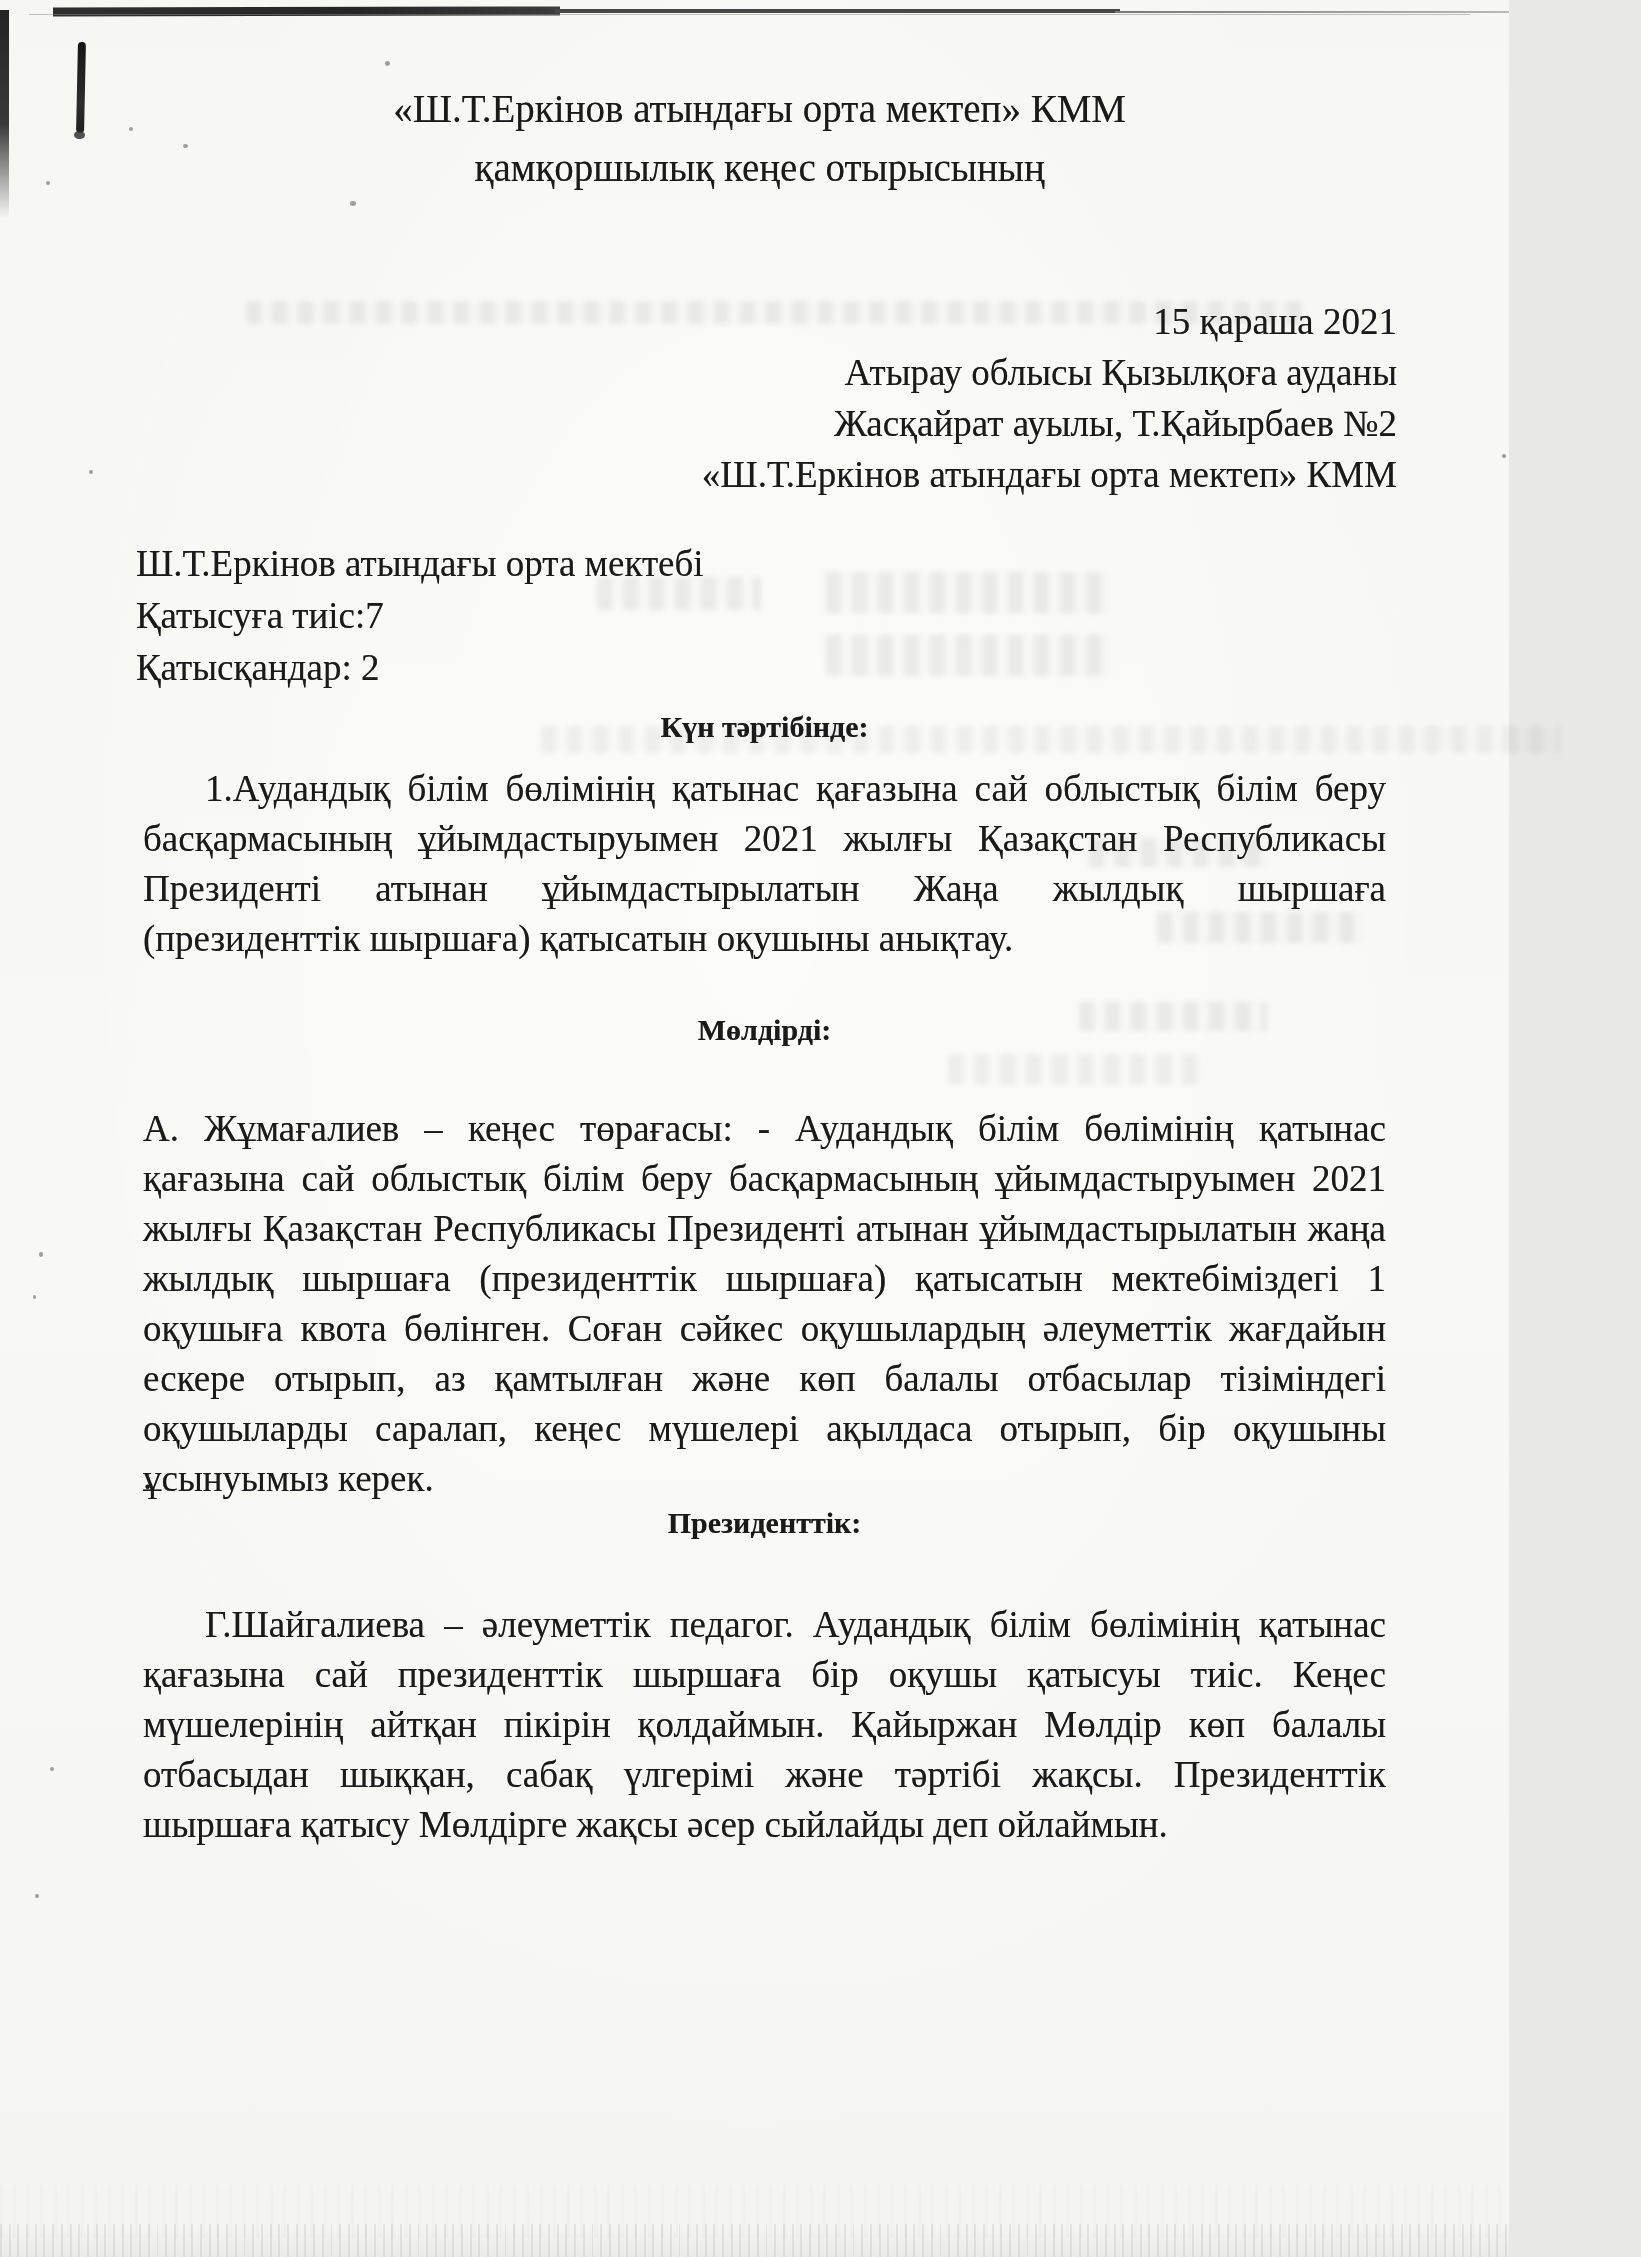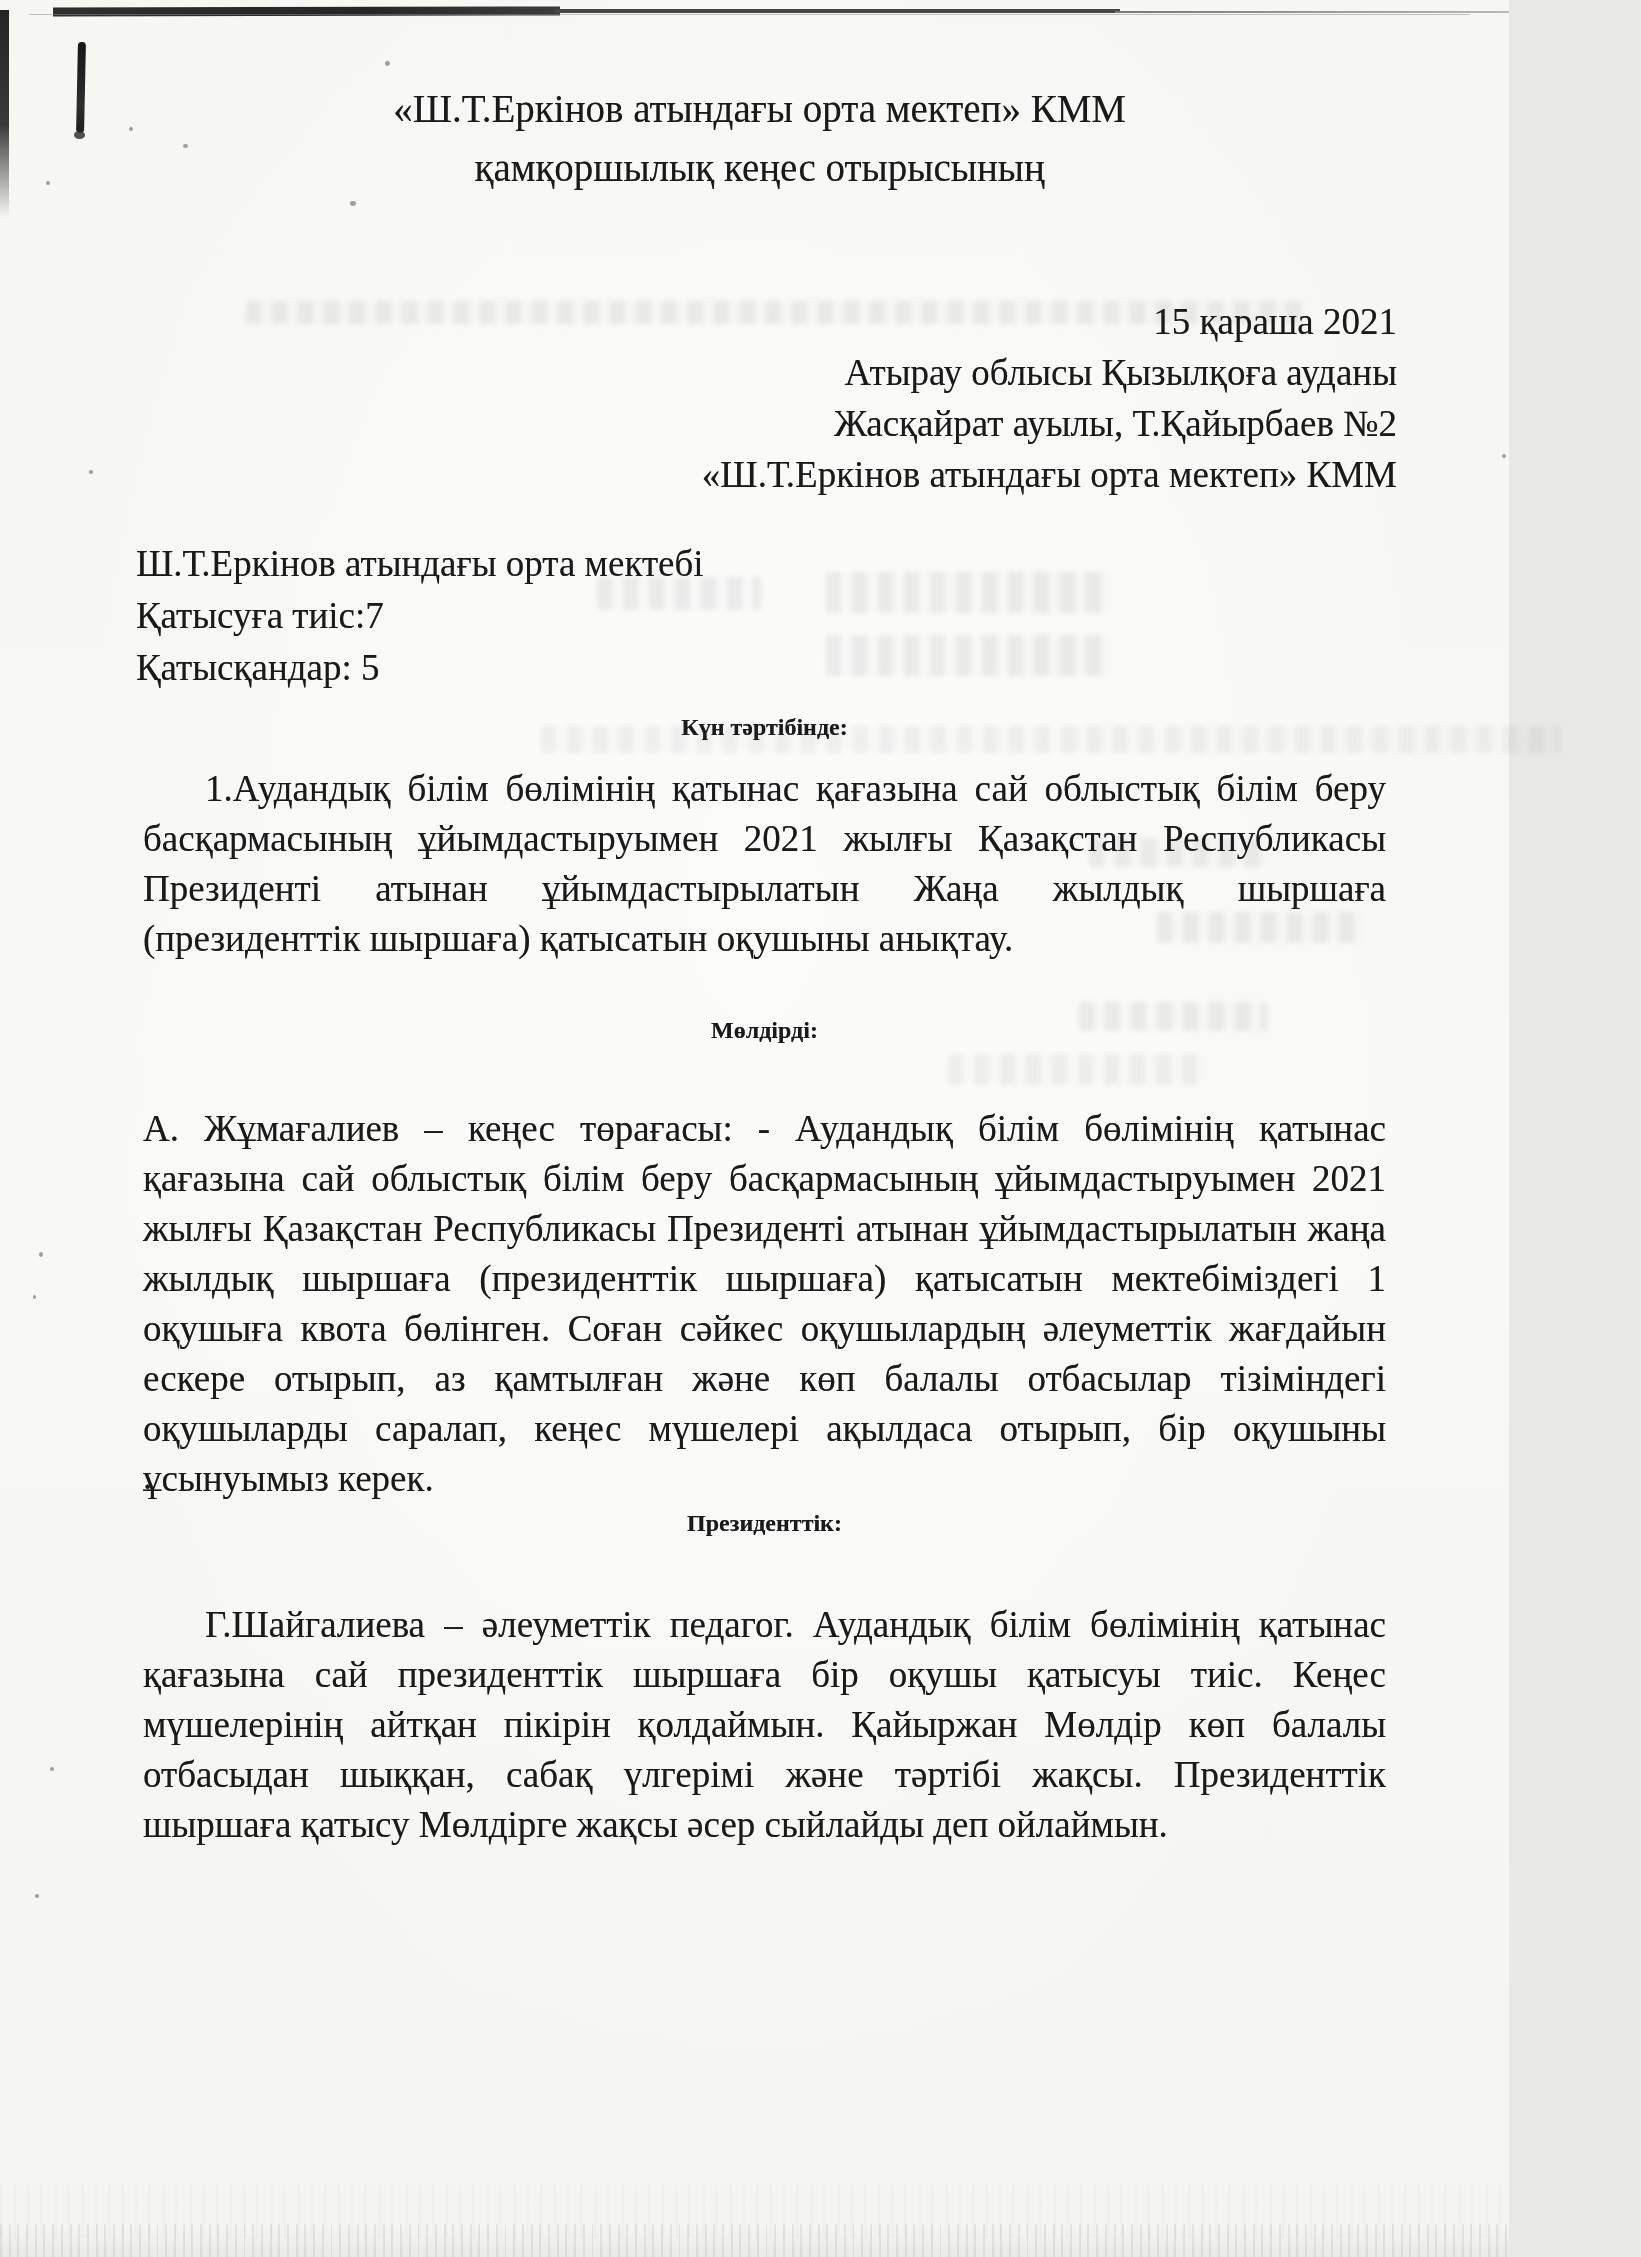--- a/index.html
+++ b/index.html
@@ -38,21 +38,21 @@
   .bottom-haze{position:absolute;left:0;right:0;bottom:19.3px;height:53px;opacity:.35;
     background:repeating-linear-gradient(90deg,rgba(90,90,100,.07) 0 2.9px,rgba(0,0,0,0) 2.9px 13.5px);}
 
   
   .content{position:absolute;left:132px;width:1265px;top:0;height:100%;font-size:37px;line-height:50px;}
 
   .title-block{position:absolute;top:79px;left:0;right:9.7px;text-align:center;font-size:39px;line-height:59px;}
   .meta-right{position:absolute;top:296px;left:0;right:0;text-align:right;line-height:51px;}
   .meta-left{position:absolute;top:538px;left:3.9px;line-height:52px;}
 
-  .heading{position:absolute;left:0;right:0;margin:0;text-align:center;font-weight:bold;font-size:24px;}
+  .heading{position:absolute;left:0;right:0;margin:0;text-align:center;font-weight:bold;font-size:30px;}
   .h-agenda{top:702px;}
   .h-heard{top:1005px;}
   .h-speakers{top:1498px;}
 
   .para{position:absolute;left:0;right:0;margin:11px;text-align:justify;}
   .indent{text-indent:62px;}
   .p-agenda{top:753px;}
   .p-heard{top:1093px;}
   .p-dot{top:1441px;text-align:left;}
   .p-speakers{top:1589px;}
@@ -108,21 +108,21 @@
     <div class="meta-right txt">
       <div>15 қараша 2021</div>
       <div>Атырау облысы Қызылқоға ауданы</div>
       <div>Жасқайрат ауылы, Т.Қайырбаев №2</div>
       <div>«Ш.Т.Еркінов атындағы орта мектеп» КММ</div>
     </div>
 
     <div class="meta-left txt">
       <div>Ш.Т.Еркінов атындағы орта мектебі</div>
       <div>Қатысуға тиіс:7</div>
-      <div>Қатысқандар: 5</div>
+      <div>Қатысқандар: 2</div>
     </div>
 
     <h2 class="heading h-agenda txt">Күн тәртібінде:</h2>
     <p class="para indent p-agenda txt">1.Аудандық білім бөлімінің қатынас қағазына сай облыстық білім беру басқармасының ұйымдастыруымен 2021 жылғы Қазақстан Республикасы Президенті атынан ұйымдастырылатын Жаңа жылдық шыршаға (президенттік шыршаға) қатысатын оқушыны анықтау.</p>
 
     <h2 class="heading h-heard txt">Мөлдірді:</h2>
     <p class="para p-heard txt">А. Жұмағалиев – кеңес төрағасы:  - Аудандық білім бөлімінің қатынас қағазына сай облыстық білім беру басқармасының ұйымдастыруымен 2021 жылғы Қазақстан Республикасы Президенті атынан ұйымдастырылатын жаңа жылдық шыршаға (президенттік шыршаға) қатысатын мектебіміздегі 1 оқушыға квота бөлінген. Соған сәйкес оқушылардың әлеуметтік жағдайын ескере отырып, аз қамтылған және көп балалы отбасылар тізіміндегі оқушыларды саралап, кеңес мүшелері ақылдаса отырып, бір оқушыны ұсынуымыз керек.</p>
     <p class="para p-dot txt">.</p>
 
     <h2 class="heading h-speakers txt">Президенттік:</h2>

